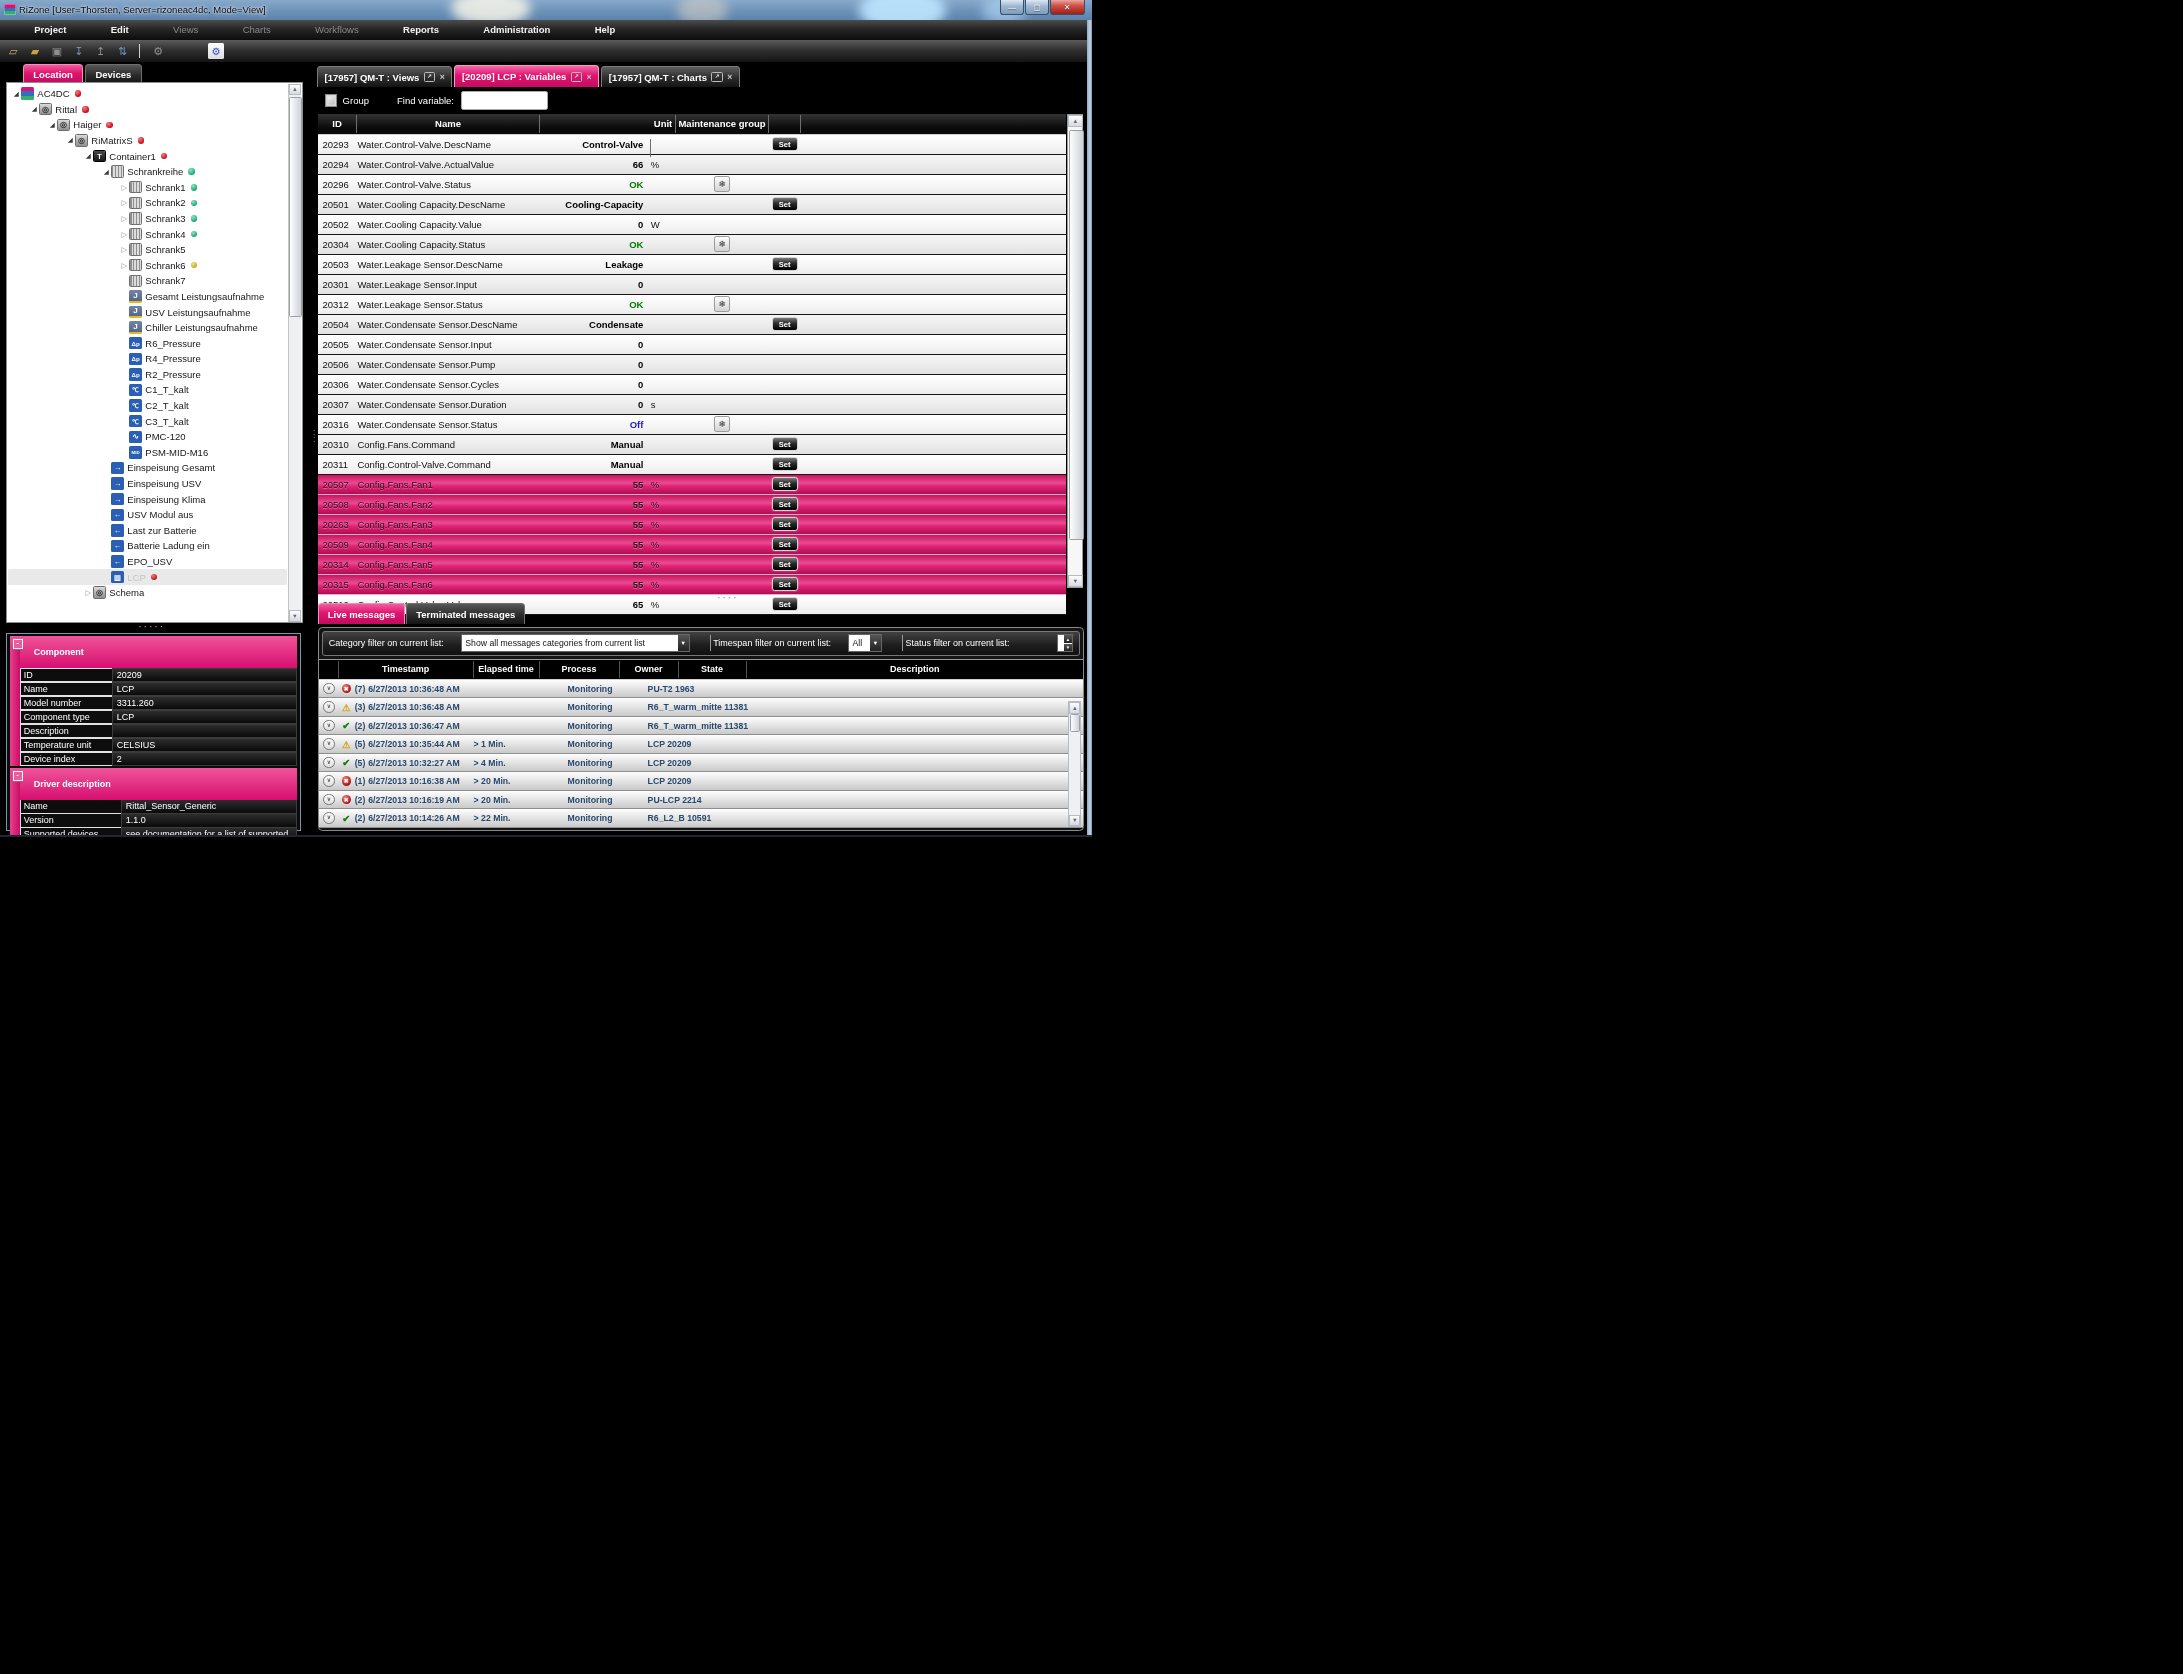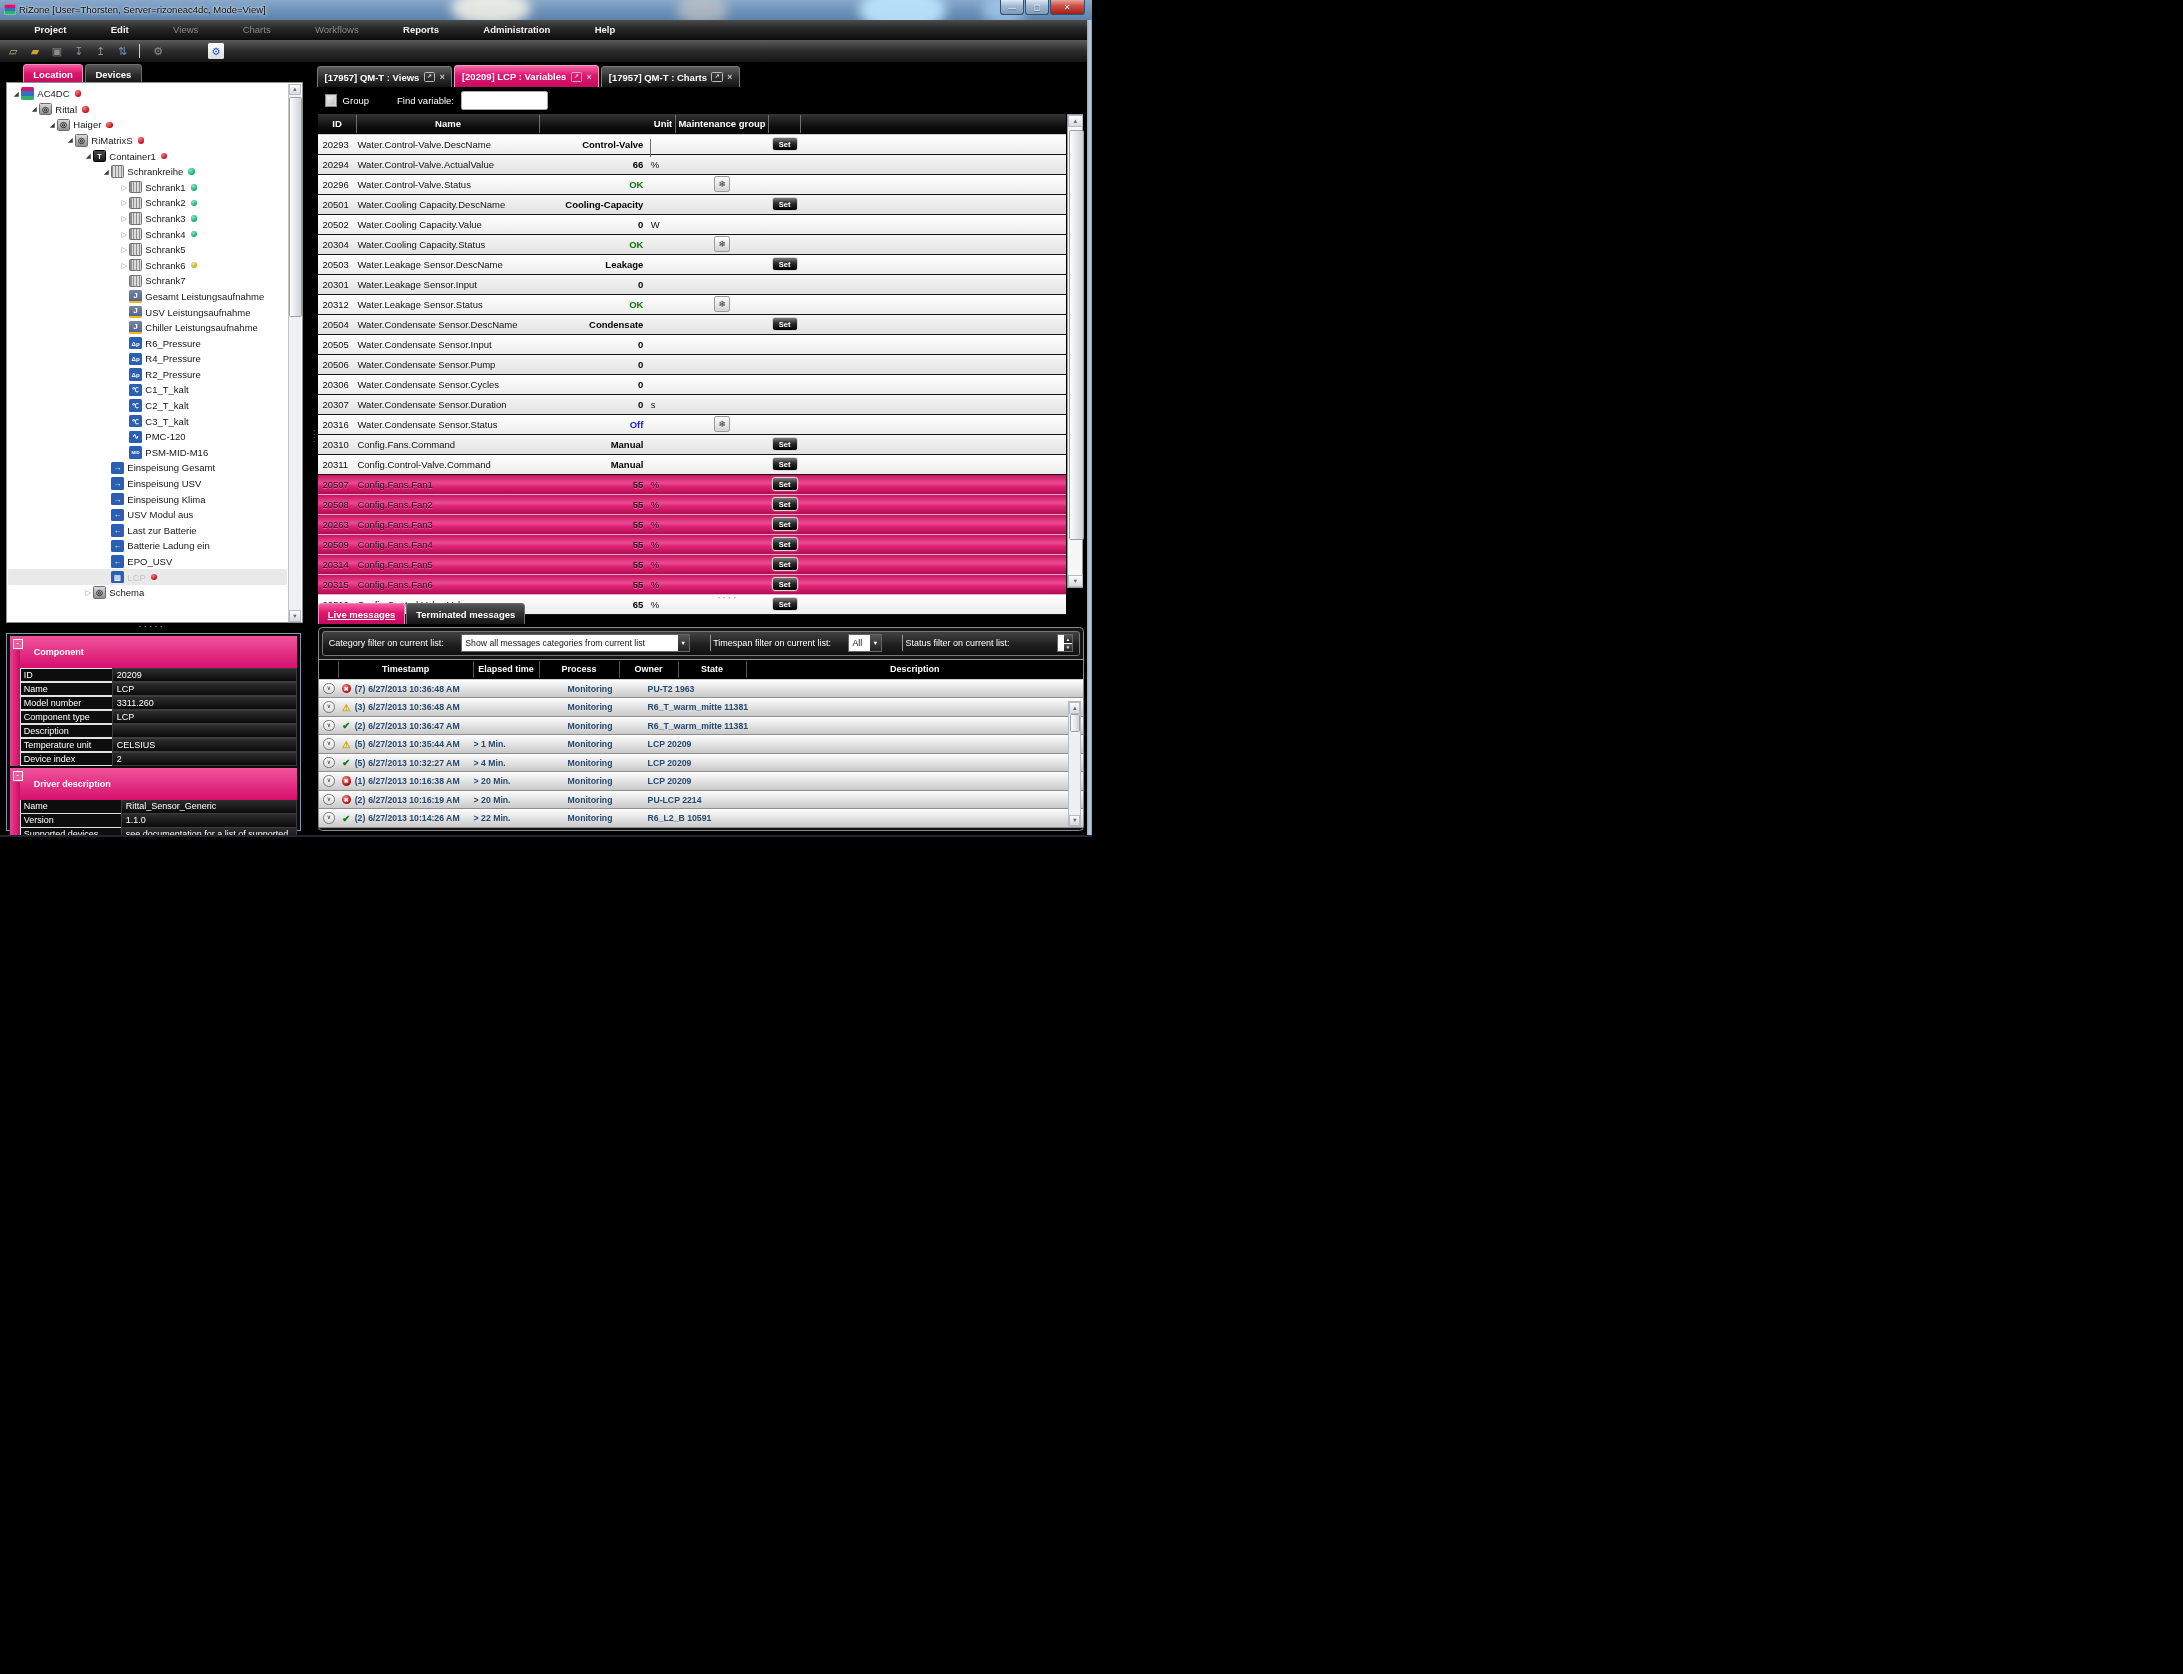--- a/index.html
+++ b/index.html
@@ -134,21 +134,21 @@
   .vscroll{position:absolute;left:1067px;top:114px;width:16px;height:474px;background:#f7f7f7;border:0.7px solid #9a9a9a;box-sizing:border-box;}
   .vscroll .sbtn{width:14.6px;}
   
   .gripv{position:absolute;left:313px;top:429px;color:#9a9a9a;font-size:7.3px;line-height:3.6px;width:4.4px;}
   .griph{position:absolute;color:#9a9a9a;font-size:11.6px;letter-spacing:1.5px;line-height:4.4px;}
   
   .msgtabs{position:absolute;left:318px;top:603px;display:flex;}
   .msgtab{height:20.4px;padding:0 8.7px;margin-right:1.5px;border-radius:3.6px 3.6px 0 0;display:flex;align-items:center;
     font-size:9.5px;font-weight:bold;color:#fff;border:0.7px solid #6e6e6e;border-bottom:none;
     background:linear-gradient(#575757,#2c2c2c 55%,#151515);}
-  .msgtab.active{background:linear-gradient(#f25c9e,#e0146f 45%,#c00d5e);border-color:#f08ebc;text-decoration:underline;}
+  .msgtab.active{background:linear-gradient(#f25c9e,#e0146f 45%,#c00d5e);border-color:#f08ebc;}
   .msgbox{position:absolute;left:318px;top:627px;width:766px;height:204px;border:0.7px solid #8a8a8a;border-radius:4.4px;
     background:#141414;box-sizing:border-box;overflow:hidden;}
   .filterbar{height:25px;margin:2.9px;border:0.7px solid #777;border-radius:2.9px;display:flex;align-items:center;
     background:linear-gradient(#424242,#1d1d1d 60%,#101010);color:#fff;font-size:9px;padding:0 5.8px;box-sizing:border-box;}
   .combo{height:16px;background:#fff;border:0.7px solid #666;display:flex;align-items:center;margin:0 17px;}
   .combo .ctext{font-size:8.7px;color:#111;padding:0 3.6px;white-space:nowrap;}
   .combo .cbtn{width:11px;height:16px;background:linear-gradient(#555,#222);color:#fff;font-size:5.8px;
     display:flex;align-items:center;justify-content:center;}
   .fsep{width:0.7px;height:16px;background:#999;margin:0 2.9px;}
   .mhead{display:flex;height:19px;align-items:center;background:#000;border-top:0.7px solid #999;border-bottom:1.5px solid #cfcfcf;

